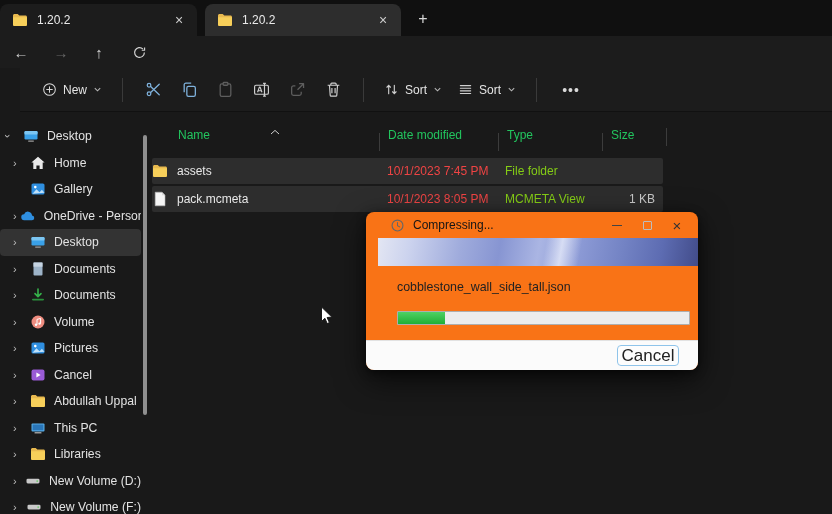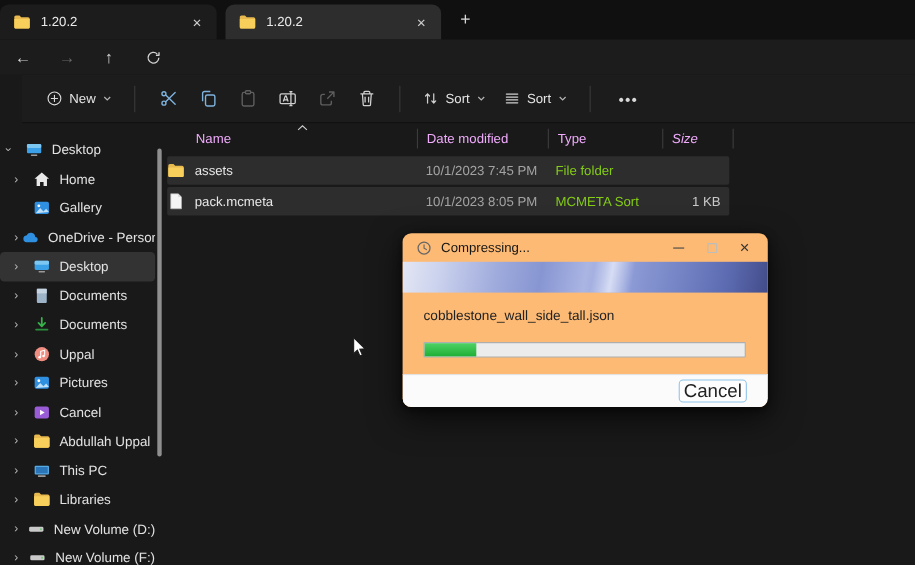--- a/index.html
+++ b/index.html
@@ -53,39 +53,39 @@
   .side-item.selected { background:#333333; }
   .side-chev { width:14px; color:#bdbdbd; font-size:11px; display:flex; align-items:center; }
   .side-chev .g { display:inline-block; }
   .side-chev .down { transform:rotate(90deg); }
   .side-icon { width:16px; height:16px; margin:0 8px 0 3px; flex:none; }
   .side-scrollbar { position:absolute; left:143px; top:135px; width:4px; height:280px;
                     background:#8f8f8f; border-radius:2px; }
 
   
   .content { position:absolute; left:152px; top:112px; width:680px; height:402px; }
-  .cols-header { position:relative; height:28px; display:flex; align-items:center; color:#f0abfc; font-size:12px; }
+  .cols-header { position:relative; height:28px; display:flex; align-items:flex-start; color:#22c55e; font-size:12px;margin-top:16px; }
   .col-name { width:227px; padding-left:26px; }
   .col-date { width:118px; padding-left:8px; }
   .col-type { width:103px; padding-left:8px; }
-  .col-size { width:63px;  padding-left:8px;font-style:italic; }
+  .col-size { width:63px;  padding-left:8px; }
   .col-sep  { border-left:1px solid #3c3c3c; height:18px; align-self:center; }
   .sort-caret { position:absolute; left:118px; top:1px; }
   .hdr-end { width:1px; height:18px; background:#3c3c3c; }
   .row { width:511px; height:26px; margin-top:2px; display:flex; align-items:center;
          background:#2d2d2d; border-radius:2px; font-size:12px; color:#e8e8e8; }
   .cell-name { width:227px; display:flex; align-items:center; gap:9px; }
-  .cell-date { width:118px; padding-left:8px; color:#a3a3a3; }
+  .cell-date { width:118px; padding-left:8px; color:#ef4444; }
   .cell-type { width:103px; padding-left:8px; color:#84cc16; }
   .cell-size { width:63px; padding-right:8px; text-align:right; color:#c9c9c9; }
 
   
-  .dialog { position:absolute; left:366px; top:212px; width:332px; height:158px; background:#fdba74;
+  .dialog { position:absolute; left:366px; top:212px; width:332px; height:158px; background:#f97316;
             border-radius:8px; overflow:hidden; box-shadow:0 10px 30px rgba(0,0,0,.65), 0 2px 8px rgba(0,0,0,.5);
-            z-index:10; color:#1b1b1b; }
+            z-index:10; color:#1b1b1b;padding-left:12px; }
   .dlg-titlebar { height:26px; display:flex; align-items:center; padding:0 6px 0 12px; }
   .dlg-title { flex:1; margin-left:8px; font-size:12px; color:#151515; }
   .dlg-ctl { width:30px; height:22px; display:flex; align-items:center; justify-content:center; }
   .dlg-min-glyph { width:10px; height:1px; background:#444; }
   .dlg-max-glyph { width:9px; height:9px; border:1px solid #bdbdbd; border-radius:1px; }
   .dlg-close-glyph { color:#333; font-size:15px; line-height:1; }
   .dlg-banner { height:28px;
       background:
         linear-gradient(100deg, rgba(255,255,255,0) 52%, rgba(235,239,252,.75) 57%, rgba(255,255,255,0) 63%),
         linear-gradient(100deg, #e3e6f3 0%, #ccd3ee 10%, #9fabdc 26%, #8795d2 38%, #aab5e3 50%,
@@ -304,21 +304,21 @@
   <div class="side-item child">
     <span class="side-chev">
         <span class="g">›</span>
       </span>
     <svg class="side-icon" viewBox="0 0 16 16">
         <circle cx="8" cy="8" r="6.5" fill="#ef8d80"></circle>
         <path d="M7 10.8V5.4l3.6-1v5" stroke="#fff" stroke-width="1" fill="none"></path>
         <circle cx="6" cy="10.8" r="1.2" fill="#fff"></circle>
         <circle cx="9.6" cy="9.6" r="1.2" fill="#fff"></circle>
       </svg>
-    <span>Uppal</span>
+    <span>Volume</span>
   </div>
 
   <div class="side-item child">
     <span class="side-chev">
         <span class="g">›</span>
       </span>
     <svg class="side-icon" viewBox="0 0 16 16">
         <rect x="1.5" y="2.5" width="13" height="11" rx="1.6" fill="#2f8fe0"></rect>
         <circle cx="5.3" cy="6.1" r="1.3" fill="#fff"></circle>
         <path d="M2.5 12.8l4-4.6 3 3 2.4-2.5 2.6 3.1z" fill="#bfe0f8"></path>
@@ -425,21 +425,21 @@
 
   <div class="row">
     <div class="cell-name">
       <svg width="16" height="16" viewBox="0 0 16 16">
           <path d="M3.2 1.2h6.8l3 3v10.6H3.2z" fill="#f5f5f5" stroke="#b5b5b5" stroke-width=".6"></path>
           <path d="M10 1.2l3 3h-3z" fill="#d9d9d9"></path>
         </svg>
       <span>pack.mcmeta</span>
     </div>
     <div class="cell-date">10/1/2023 8:05 PM</div>
-    <div class="cell-type">MCMETA Sort</div>
+    <div class="cell-type">MCMETA View</div>
     <div class="cell-size">1 KB</div>
   </div>
 </div>
 
 <div class="dialog">
   <div class="dlg-titlebar">
     <svg width="15" height="15" viewBox="0 0 16 16">
         <circle cx="8" cy="8" r="5.8" fill="none" stroke="#666" stroke-width="1.2"></circle>
         <path d="M8 4.8V8.2l2.3 1.3" stroke="#666" stroke-width="1.1" fill="none" stroke-linecap="round"></path>
       </svg>

